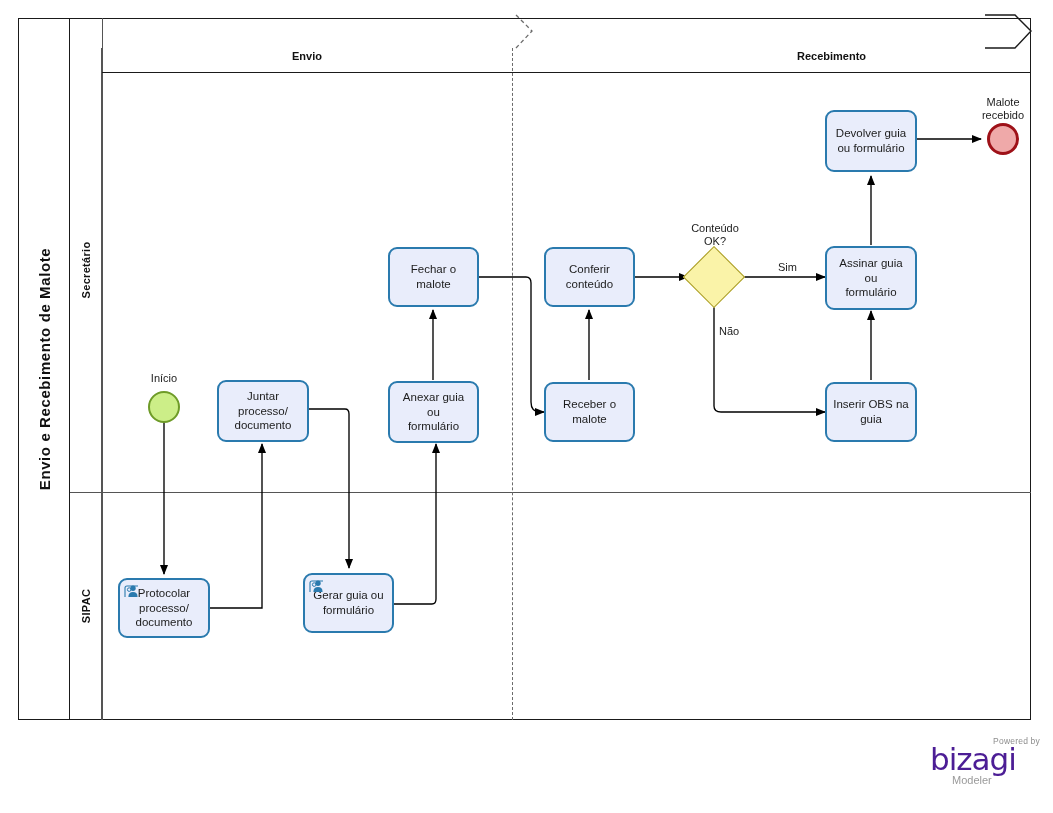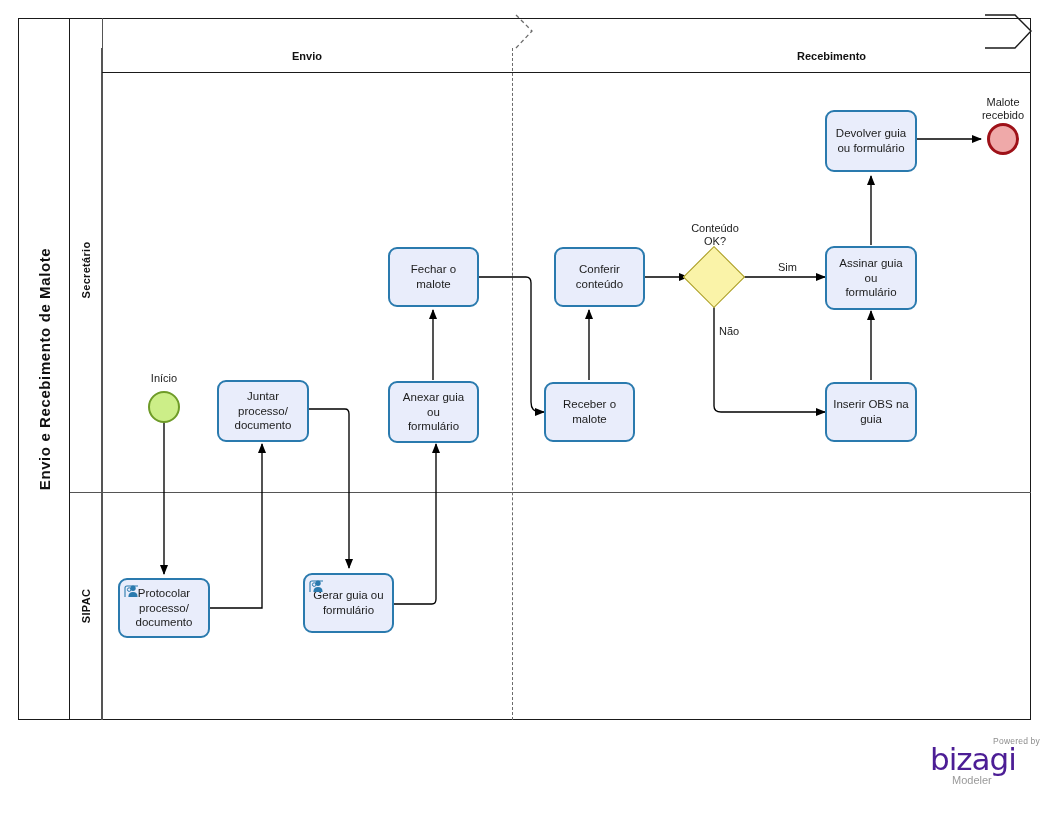--- a/index.html
+++ b/index.html
@@ -182,21 +182,21 @@
   <div class="task" style="left:388px;top:247px;width:91px;height:60px;">
     <span class="lbl">Fechar o
 malote</span>
   </div>
 
   <div class="task" style="left:544px;top:382px;width:91px;height:60px;">
     <span class="lbl">Receber o
 malote</span>
   </div>
 
-  <div class="task" style="left:544px;top:247px;width:91px;height:60px;margin-left:10px;">
+  <div class="task" style="left:544px;top:247px;width:91px;height:60px;">
     <span class="lbl">Conferir
 conteúdo</span>
   </div>
 
   <div class="task" style="left:825px;top:382px;width:92px;height:60px;">
     <span class="lbl">Inserir OBS na
 guia</span>
   </div>
 
   <div class="task" style="left:825px;top:246px;width:92px;height:64px;">

